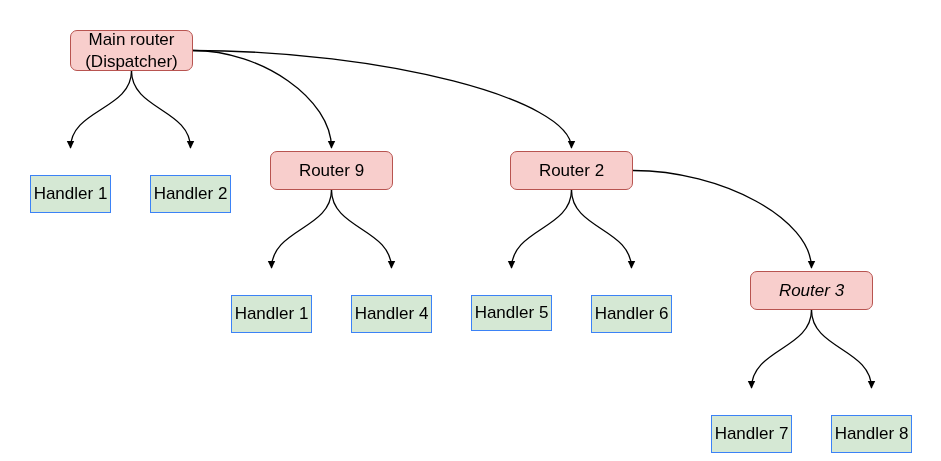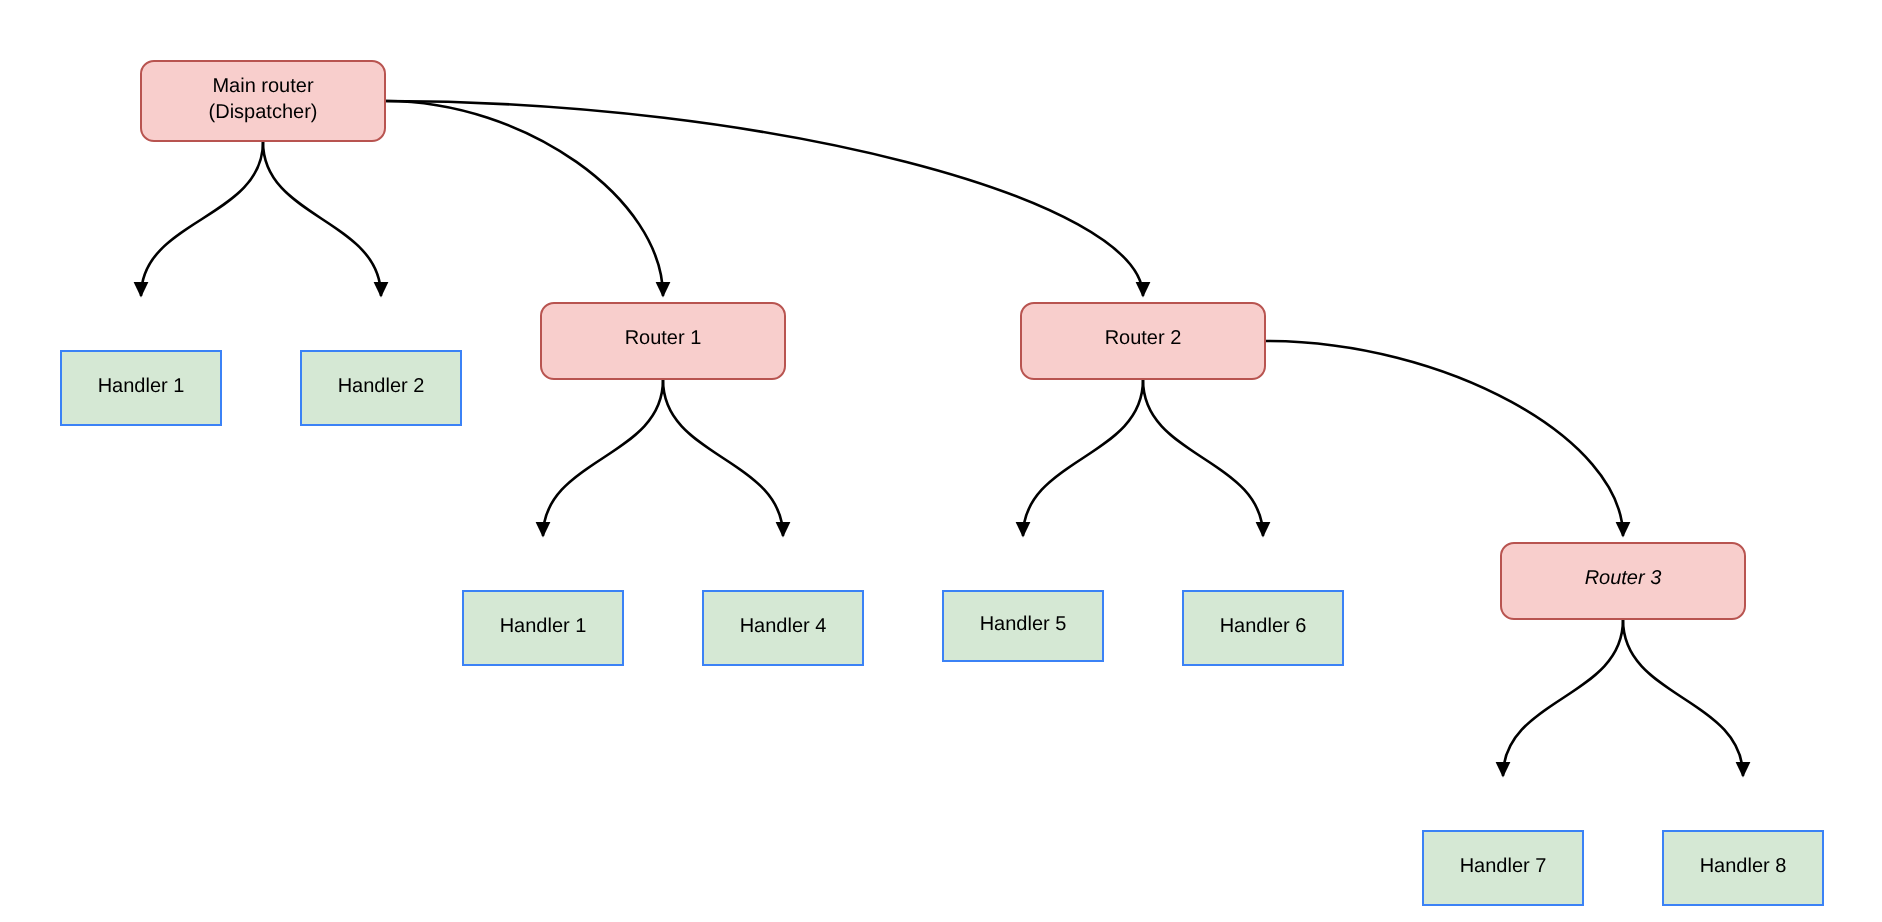--- a/index.html
+++ b/index.html
@@ -22,21 +22,21 @@
     height: 461px;
     z-index: 1;
   }
   .node {
     position: absolute;
     box-sizing: border-box;
     display: flex;
     align-items: center;
     justify-content: center;
     text-align: center;
-    font-size: 10px;
+    font-size: 17px;
     line-height: 1.25;
     color: #000000;
     white-space: pre-line;
     z-index: 2;
   }
   .node.router {
     background: #f8cecc;
     border: 1px solid #b85450;
     border-radius: 7px;
   }
@@ -71,21 +71,21 @@
       <path d="M 571.5 190 C 571.5 229, 511.5 229, 511.5 268" class="edge" marker-end="url(#arrow)" stroke="#000000"></path>
       <path d="M 571.5 190 C 571.5 229, 631.5 229, 631.5 268" class="edge" marker-end="url(#arrow)" stroke="#000000"></path>
       <path d="M 633 170.5 C 722.25 170.5, 811.5 219.25, 811.5 268" class="edge" marker-end="url(#arrow)" stroke="#000000"></path>
       <path d="M 811.5 310 C 811.5 349, 751.5 349, 751.5 388" class="edge" marker-end="url(#arrow)" stroke="#000000"></path>
       <path d="M 811.5 310 C 811.5 349, 871.5 349, 871.5 388" class="edge" marker-end="url(#arrow)" stroke="#000000"></path>
     </svg>
 <div class="node router" style="left: 70px; top: 30px; width: 123px; height: 41px;">Main router
 (Dispatcher)</div>
     <div class="node handler" style="left: 30px; top: 151px; width: 81px; height: 38px;">Handler 1</div>
     <div class="node handler" style="left: 150px; top: 151px; width: 81px; height: 38px;">Handler 2</div>
-    <div class="node router" style="left: 270px; top: 151px; width: 123px; height: 39px;">Router 1</div>
+    <div class="node router" style="left: 270px; top: 151px; width: 123px; height: 39px;">Router 9</div>
     <div class="node router" style="left: 510px; top: 151px; width: 123px; height: 39px;">Router 2</div>
     <div class="node handler" style="left: 231px; top: 271px; width: 81px; height: 38px;">Handler 1</div>
     <div class="node handler" style="left: 351px; top: 271px; width: 81px; height: 38px;">Handler 4</div>
     <div class="node handler" style="left: 471px; top: 271px; width: 81px; height: 36px;">Handler 5</div>
     <div class="node handler" style="left: 591px; top: 271px; width: 81px; height: 38px;">Handler 6</div>
     <div class="node router" style="left: 750px; top: 271px; width: 123px; height: 39px; font-style: italic;">Router 3</div>
     <div class="node handler" style="left: 711px; top: 391px; width: 81px; height: 38px;">Handler 7</div>
     <div class="node handler" style="left: 831px; top: 391px; width: 81px; height: 38px;">Handler 8</div>
   </div>
 

